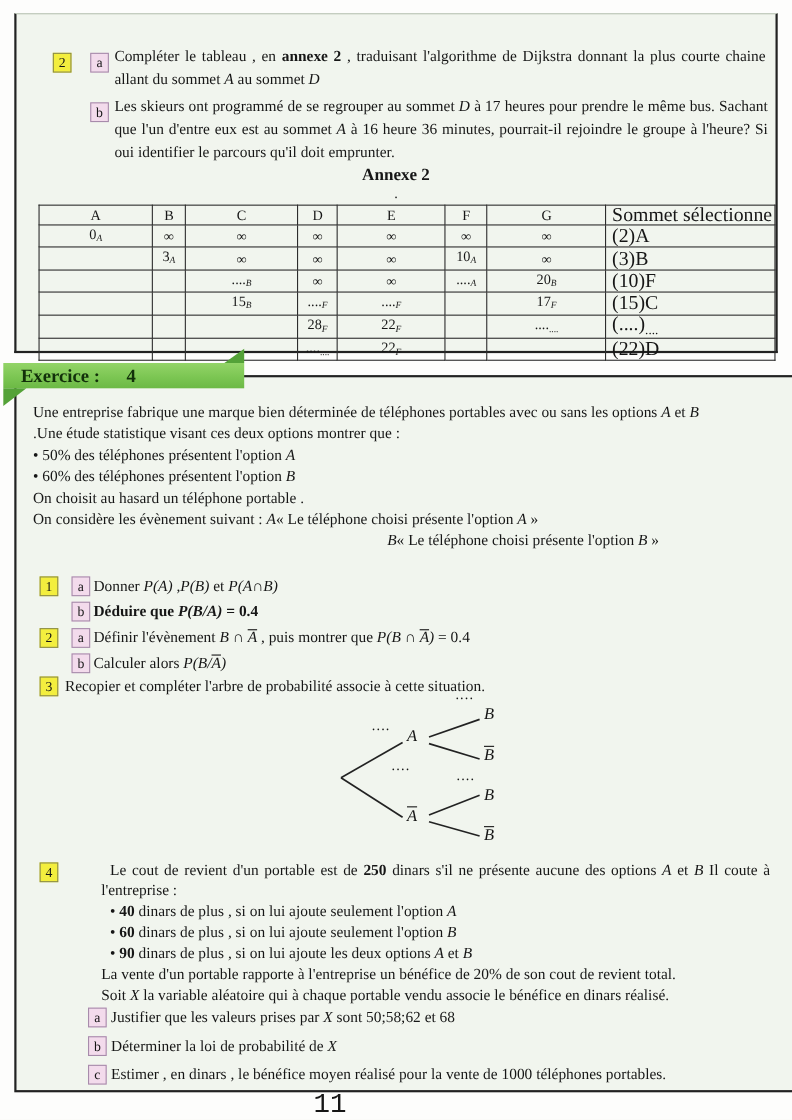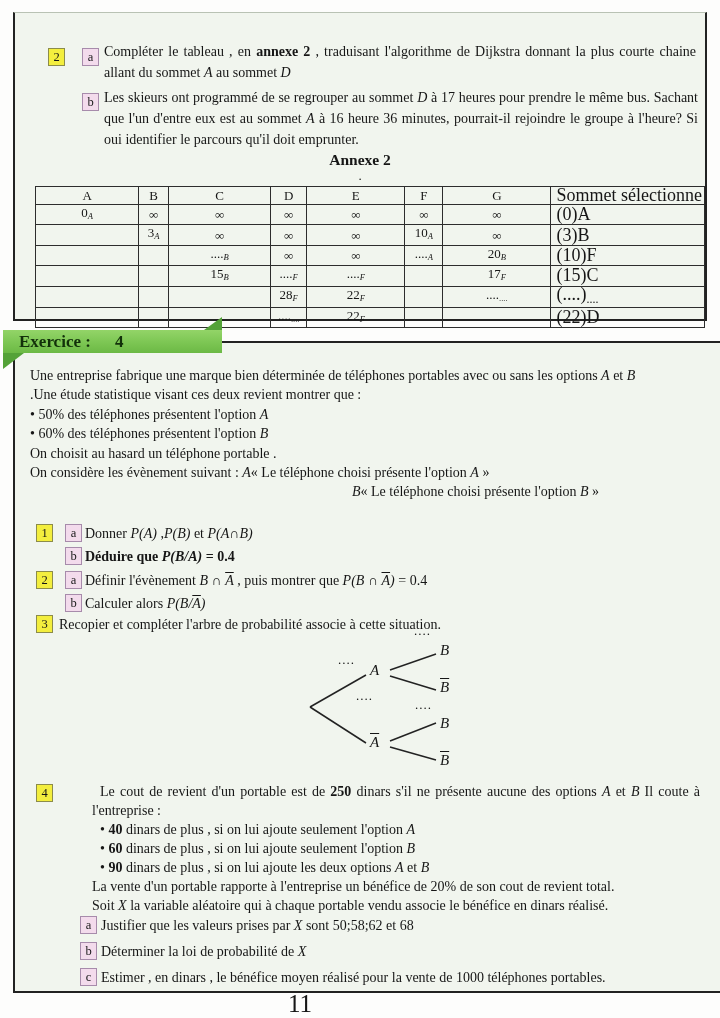--- a/index.html
+++ b/index.html
@@ -55,21 +55,21 @@
   #intro .ind{padding-left:322px;}
   #q4block{position:absolute;left:41px;top:439px;width:644px;}
   #q4block .tline{line-height:19px;margin-left:36px;}
   #q4block .hang{text-indent:8px;text-align:justify;white-space:normal;}
   #q4block .bul{padding-left:8px;white-space:nowrap;}
   #q4block .plain{white-space:nowrap;}
   #tree{position:absolute;left:287px;top:281px;width:172px;height:152px;}
   #tree svg{position:absolute;left:0;top:0;}
   .tnode{position:absolute;font-size:15px;font-style:italic;line-height:16px;}
   .tdots{position:absolute;font-size:13px;letter-spacing:1px;line-height:12px;}
-  #page-number{position:absolute;left:0;top:990px;width:600px;text-align:center;font-size:25px;}
+  #page-number{position:absolute;left:0;top:990px;width:600px;text-align:center;font-size:25px;font-family:Liberation Mono, monospace;}
 </style>
 </head>
 <body>
 
 <div id="box1" class="box">
   <span class="badge nb" style="left:33px;top:35px;">2</span>
   <span class="badge lb" style="left:67px;top:35px;">a</span>
   <div class="qtext" style="left:89px;top:28px;width:592px;"><span>Compléter le tableau , en </span><span class="bd">annexe 2</span><span> , traduisant l'algorithme de Dijkstra donnant la plus courte chaine allant du sommet </span><span class="it">A</span><span> au sommet </span><span class="it">D</span></div>
 
   <span class="badge lb" style="left:67px;top:80px;">b</span>
@@ -103,21 +103,21 @@
     </thead>
     <tbody>
         <tr>
           <td><span>0</span><span class="it sb">A</span></td>
           <td><span>∞</span></td>
           <td><span>∞</span></td>
           <td><span>∞</span></td>
           <td><span>∞</span></td>
           <td><span>∞</span></td>
           <td><span>∞</span></td>
-          <td><span>(0)A</span></td>
+          <td><span>(2)A</span></td>
         </tr>
         <tr>
           <td></td>
           <td><span>3</span><span class="it sb">A</span></td>
           <td><span>∞</span></td>
           <td><span>∞</span></td>
           <td><span>∞</span></td>
           <td><span>10</span><span class="it sb">A</span></td>
           <td><span>∞</span></td>
           <td><span>(3)B</span></td>
@@ -168,21 +168,21 @@
 
 <div id="banner-fold-top"></div>
 <div id="banner">
   <span class="lbl">Exercice :</span><span class="num">4</span>
 </div>
 <div id="banner-fold-bottom"></div>
 
 <div id="box2" class="box">
   <div id="intro">
       <div class="tline "><span>Une entreprise fabrique une marque bien déterminée de téléphones portables avec ou sans les options </span><span class="it">A</span><span> et </span><span class="it">B</span></div>
-      <div class="tline "><span>.Une étude statistique visant ces deux revient montrer que :</span></div>
+      <div class="tline "><span>.Une étude statistique visant ces deux options montrer que :</span></div>
       <div class="tline "><span>• 50% des téléphones présentent l'option </span><span class="it">A</span></div>
       <div class="tline "><span>• 60% des téléphones présentent l'option </span><span class="it">B</span></div>
       <div class="tline "><span>On choisit au hasard un téléphone portable .</span></div>
       <div class="tline "><span>On considère les évènement suivant : </span><span class="it">A</span><span>« Le téléphone choisi présente l'option </span><span class="it">A</span><span> »</span></div>
       <div class="tline ind"><span class="it">B</span><span>« Le téléphone choisi présente l'option </span><span class="it">B</span><span> »</span></div>
     </div>
 
   <span class="badge nb" style="left:21px;top:181px;">1</span>
   <span class="badge lb" style="left:50px;top:181px;">a</span>
   <div class="rowtext" style="left:70px;top:181px;"><span>Donner </span><span class="it">P(A)</span><span> ,</span><span class="it">P(B)</span><span> et </span><span class="it">P(A</span><span>∩</span><span class="it">B)</span></div>

